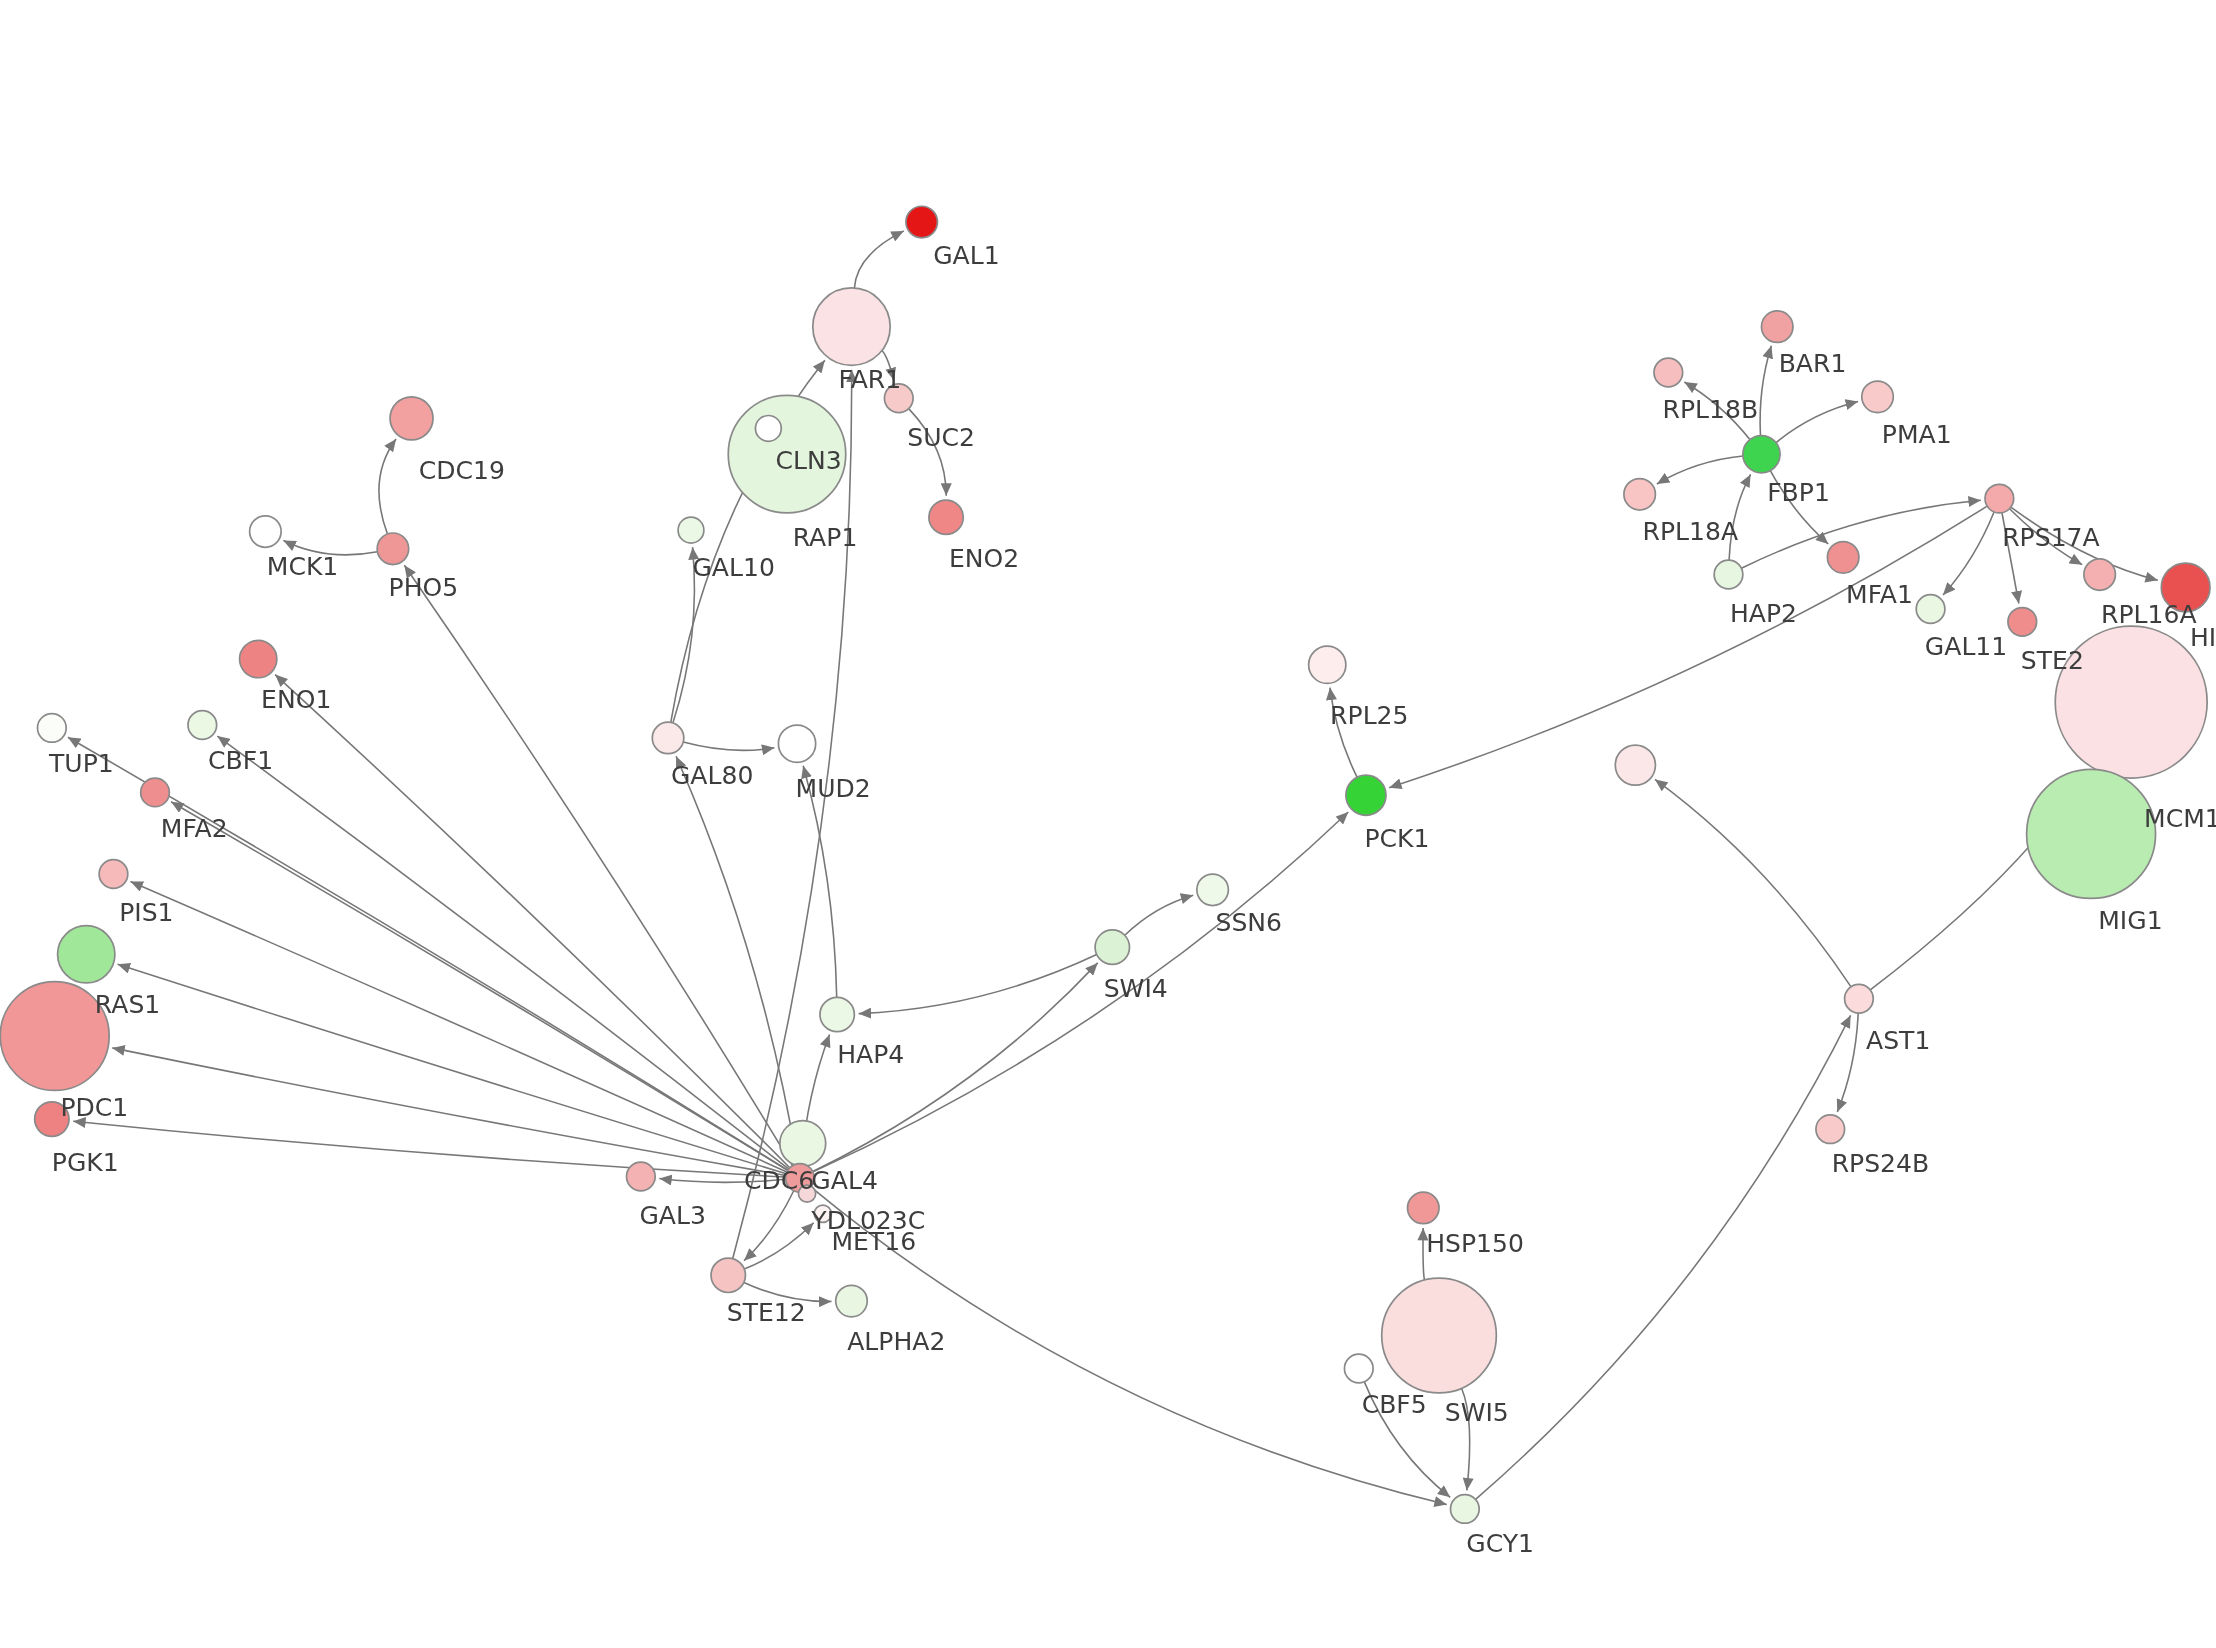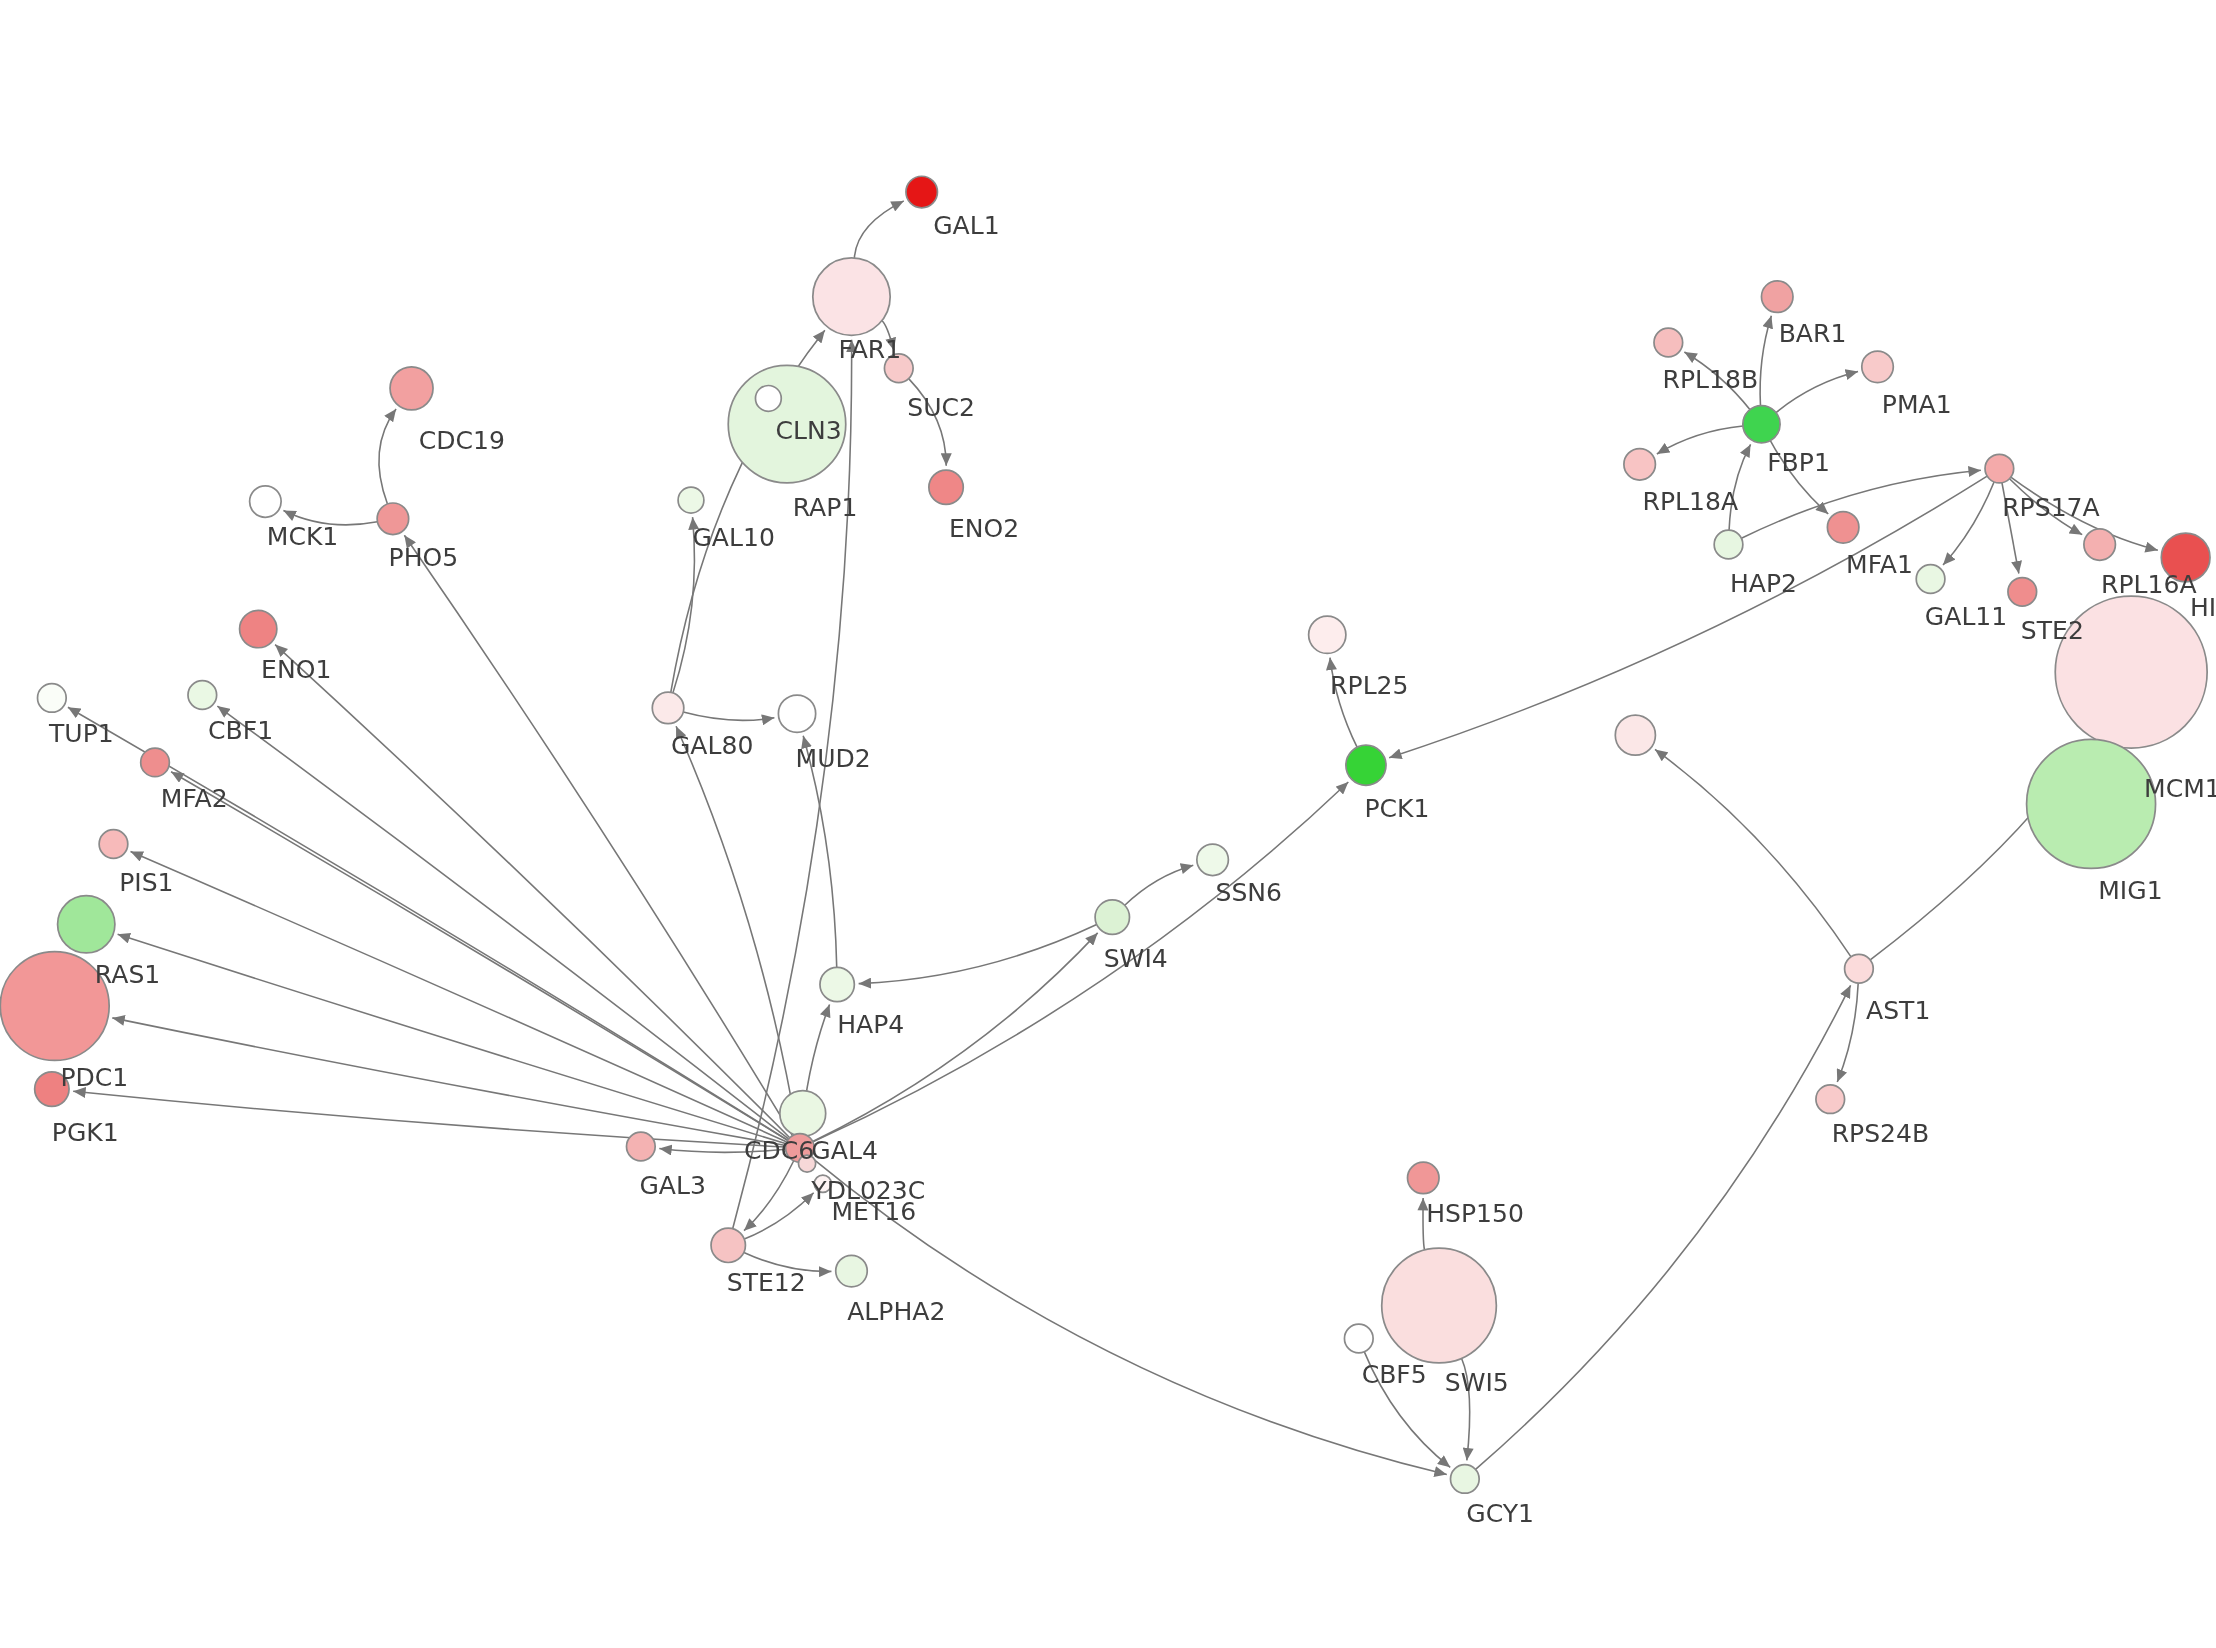--- a/index.html
+++ b/index.html
@@ -1,16 +1,16 @@
 <!DOCTYPE html>
 <html style="font-size:12.4px"><head>
 <meta charset="utf-8">
 <style>
   html,body{margin:0;padding:0;background:#ffffff;}
-  #stage{position:relative;width:2216px;height:1616px;background:#ffffff;overflow:hidden;}
+  #stage{position:relative;width:2216px;height:1616px;background:#ffffff;overflow:hidden;margin-top:30px;}
   svg text{font-family:"DejaVu Sans","Liberation Sans",sans-serif;}
 </style>
 </head>
 <body>
 
 <div id="stage">
   <svg id="net" xmlns="http://www.w3.org/2000/svg" width="2216" height="1648" viewBox="0 0 1546 1150">
       <defs>
         <marker id="arrow" viewBox="0 0 10 8" refX="9" refY="4" markerWidth="9" markerHeight="7" orient="auto">
           <path d="M0,0 L9,4 L0,8 Z" fill="#777777"></path>

